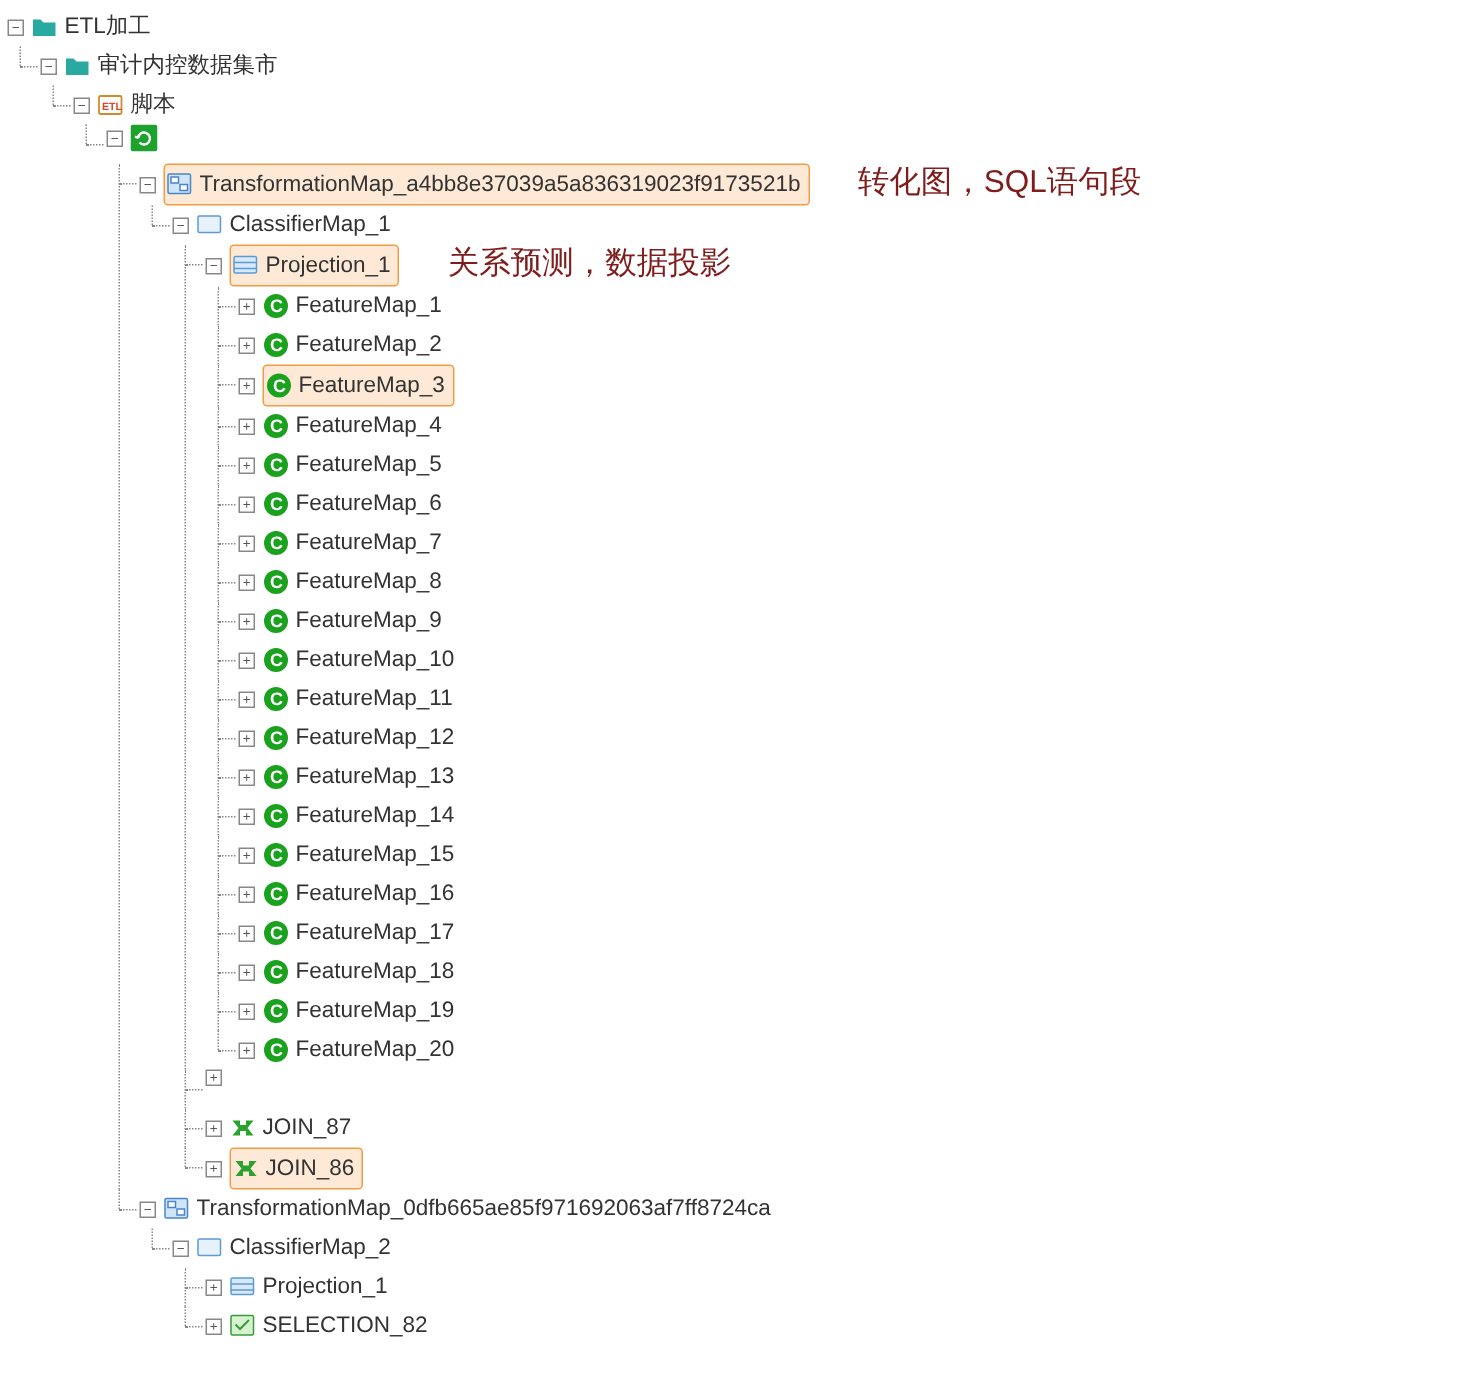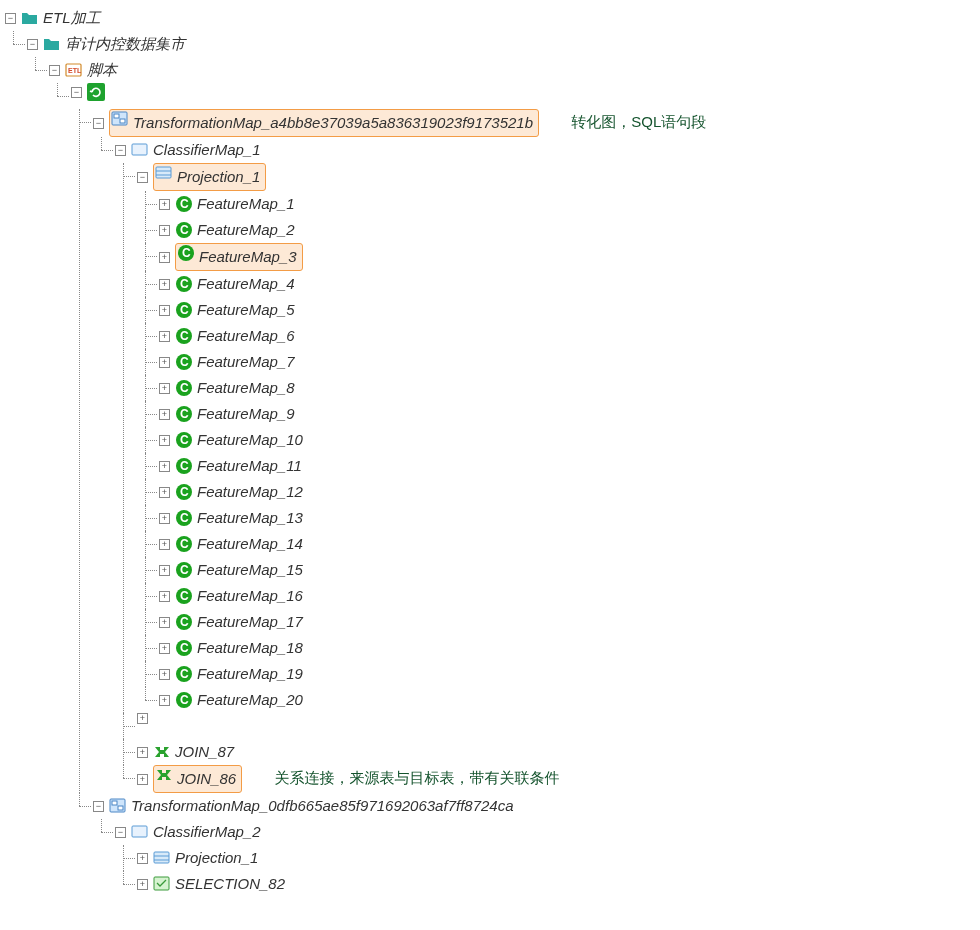--- a/index.html
+++ b/index.html
@@ -68,35 +68,36 @@
   }
   .icon {
     width: 18px;
     height: 18px;
     display: inline-flex;
     align-items: center;
     justify-content: center;
     flex-shrink: 0;
   }
   .icon svg { display: block; }
-  .lbl { padding: 0 1px; font-style: italic; }
+  .lbl { padding: 0 1px; }
 
   .hl {
     border: 1px solid #f39c46;
     background: #fde9d6;
     border-radius: 3px;
     padding: 0 4px 0 1px;
     display: inline-flex;
+    align-items: center;
     gap: 3px;
   }
 
   .annot {
     display: inline-block;
-    color: #14532d;
-    font-size: 15px;
+    color: #7f1d1d;
+    font-size: 21px;
     margin-left: 28px;
     vertical-align: top;
     line-height: 26px;
   }
 
   
   .folder-icon { fill: #2aa9a0; }
   
   .etl-icon rect { fill: #fff; stroke: #d28a2a; stroke-width:1.2; }
   .etl-icon text { fill: #d24a2a; font-size: 7px; font-weight: bold; }
@@ -240,20 +241,21 @@
                 <span class="toggle">−</span>
                 <span class="hl">
                   <span class="icon">
                                       <svg width="18" height="18">
                                         <use href="#ic-proj"></use>
                                       </svg>
                                     </span>
                   <span class="lbl">Projection_1</span>
                 </span>
               </span>
+              <span class="annot">关系预测，数据投影</span>
               <ul id="feature-list">
                                   <li><span class="row">
                                       <span class="toggle">+</span>
                                       <span class="icon">
                                         <svg width="18" height="18">
                                           <use href="#ic-feat"></use>
                                         </svg>
                                       </span>
                                       <span class="lbl">FeatureMap_1</span>
                                     </span></li>
@@ -456,21 +458,20 @@
                 <span class="toggle">+</span>
                 <span class="hl">
                   <span class="icon">
                                       <svg width="18" height="18">
                                         <use href="#ic-join"></use>
                                       </svg>
                                     </span>
                   <span class="lbl">JOIN_86</span>
                 </span>
               </span>
-              <span class="annot">关系连接，来源表与目标表，带有关联条件</span>
              </li>
             </ul>
            </li>
           </ul>
          </li>
 
          <li>
           <span class="row">
             <span class="toggle">−</span>
             <span class="icon">

